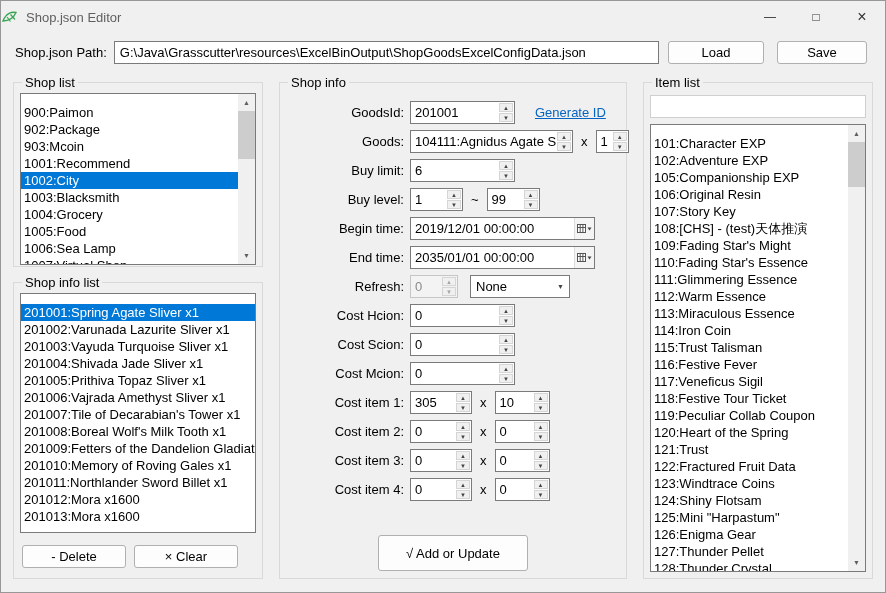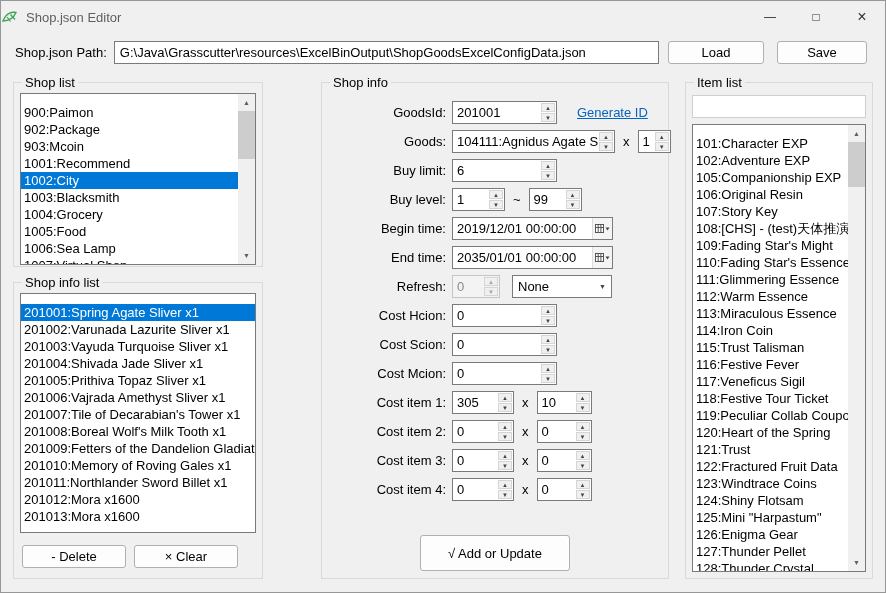--- a/index.html
+++ b/index.html
@@ -25,21 +25,21 @@
   .btn-save { width: 90px; margin-left: 13px; }
 
   
   .main { flex: 1; display: flex; gap: 16px; padding: 4px 12px 13px; min-height: 0; }
   fieldset { border: 1px solid #d9d9d9; padding: 3px 6px 6px; min-width: 0; }
   legend { padding: 0 3px; margin-left: 2px; font-size: 13px; }
 
   .col-left { width: 250px; flex: none; display: flex; flex-direction: column; gap: 8px; }
   .group-shoplist { height: 192px; flex: none; }
   .group-shopinfolist { flex: 1; }
-  .col-mid { width: 348px; flex: none; margin-left: 42px; }
+  .col-mid { width: 348px; flex: none; }
   .col-right { flex: 1; display: flex; flex-direction: column; }
 
   
   .listbox { position: relative; background: #fff; border: 1px solid #7a7a7a; overflow: hidden; }
   .lb-shoplist { height: 172px; }
   .lb-shopinfolist { height: 240px; }
   .lb-itemlist { flex: 1; }
   .list-items { padding-top: 10px; }
   .with-scroll .list-items { margin-right: 17px; }
   .list-item { height: 17px; line-height: 17px; padding: 0 3px; white-space: nowrap; overflow: hidden; font-size: 13px; }
@@ -64,21 +64,21 @@
   .spin-val { flex: 1; padding: 3px 4px 0; font-size: 13px; overflow: hidden; white-space: nowrap; }
   .spin-btns { width: 16px; flex: none; display: flex; flex-direction: column; gap: 1px; padding: 1px; }
   .spin-btn { flex: 1; background: #f0f0f0; border: 1px solid #d5d5d5; font-size: 6px; color: #444; display: flex; align-items: center; justify-content: center; }
   .spin.disabled { background: #f3f3f3; border-color: #c6c6c6; }
   .spin.disabled .spin-val { color: #8a8a8a; }
   .spin.disabled .spin-btn { color: #a5a5a5; }
 
   .w105 { width: 105px; } .w163 { width: 163px; } .w53 { width: 53px; }
   .w48 { width: 48px; } .w62 { width: 62px; } .w55 { width: 55px; }
 
-  .datetime { display: inline-flex; width: 161px; height: 23px; background: #fff; border: 1px solid #7a7a7a; align-items: center; }
+  .datetime { display: inline-flex; width: 185px; height: 23px; background: #fff; border: 1px solid #7a7a7a; align-items: center; }
   .dt-val { flex: 1; padding: 0 4px; white-space: nowrap; overflow: hidden; font-size: 13px; }
   .dt-btn { width: 20px; height: 100%; flex: none; display: flex; align-items: center; justify-content: center; background: #f4f4f4; border-left: 1px solid #dcdcdc; }
 
   .combo { display: inline-flex; width: 100px; height: 23px; background: #fff; border: 1px solid #7a7a7a; align-items: center; margin-left: 12px; }
   .combo-val { flex: 1; padding: 0 5px; font-size: 13px; }
   .combo-arrow { width: 17px; font-size: 7px; color: #444; display: flex; align-items: center; justify-content: center; }
 
   .link { color: #0563c1; text-decoration: underline; margin-left: 20px; cursor: pointer; font-size: 13px; }
 
   .addrow { display: flex; justify-content: center; margin-top: 34px; }

